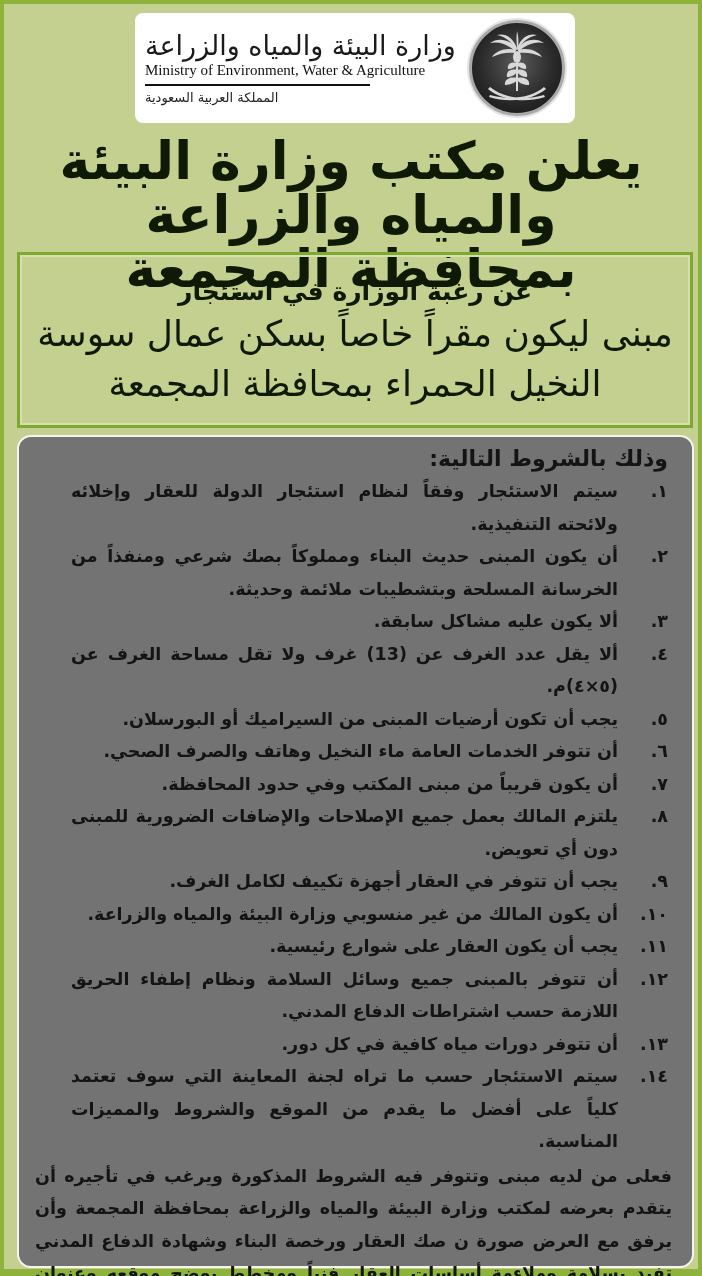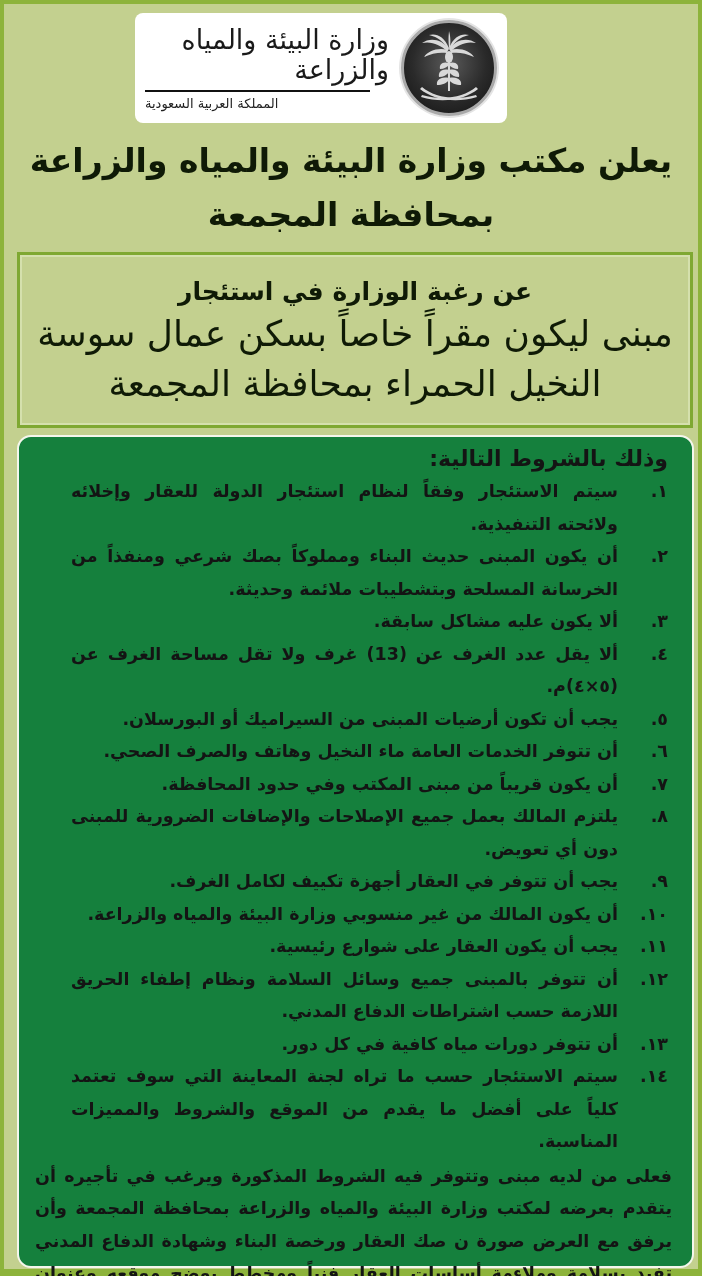--- a/index.html
+++ b/index.html
@@ -11,21 +11,21 @@
       position: relative;
     }
     .frame {
       position: absolute; left: 0; top: 0; width: 702px; height: 1276px;
       border: 4px solid #8db33b;
       border-bottom-width: 7px;
       background: #c3d08f;
     }
     
     .logo-box {
-      position: absolute; left: 131px; top: 9px; width: 372px; height: 110px;
+      position: absolute; left: 131px; top: 9px; width: 440px; height: 110px;
       background: #ffffff; border-radius: 8px;
       display: flex; flex-direction: row-reverse; align-items: center;
       padding: 0 10px;
     }
     .emblem {
       width: 96px; height: 96px; border-radius: 50%;
       background: radial-gradient(circle at 50% 45%, #5a5a5a 0%, #2a2a2a 55%, #111 100%);
       border: 3px solid #a9a9a9;
       box-shadow: 0 0 0 2px #e4e4e4;
       display: flex; align-items: center; justify-content: center;
@@ -44,21 +44,21 @@
       font-size: 15px; color: #111; margin-top: 2px;
     }
     .logo-rule { width: 225px; height: 2px; background: #111; margin: 5px 0 4px; }
     .logo-ksa { font-size: 13px; color: #222; }
 
     
     .heading {
       position: absolute; left: 10px; right: 10px; top: 130px;
       text-align: center; direction: rtl;
       font-family: "DejaVu Sans", sans-serif; font-weight: bold;
-      font-size: 33px; line-height: 54px; color: #0f1a06;
+      font-size: 52px; line-height: 54px; color: #0f1a06;
       letter-spacing: -0.5px;
     }
 
     
     .subject-box {
       position: absolute; left: 13px; top: 248px; width: 676px; height: 176px;
       border: 3px solid #7fa832;
       box-shadow: inset 0 0 0 2px #d5e0ad;
       text-align: center; direction: rtl;
     }
@@ -67,21 +67,21 @@
       font-weight: bold; font-size: 25px; line-height: 34px; color: #0f1a06;
     }
     .subject-title {
       font-weight: normal; font-size: 36px; line-height: 50px; color: #0f1a06;
       letter-spacing: -0.5px;
     }
 
     
     .panel {
       position: absolute; left: 13px; top: 431px; width: 677px; height: 833px;
-      background: #15803d;
+      background: #737373;
       border: 2px solid #f4f6ec;
       border-radius: 14px;
       direction: rtl;
       padding: 8px 20px 0 16px;
       font-weight: bold; color: #141414;
     }
     .panel-intro { font-size: 22px; line-height: 28px; margin-right: 4px; }
     .cond-list { list-style: none; margin-top: 2px; }
     .cond {
       display: flex; flex-direction: row;
@@ -125,20 +125,21 @@
           <path d="M35 47 C44 45 48 50 47 54 C42 54 37 52 35 49 Z"></path>
           <rect x="34" y="30" width="2" height="30"></rect>
 
           <path d="M8 56 C20 66 40 70 62 64 L63 66 C40 73 18 68 6 58 Z"></path>
           <path d="M62 56 C50 66 30 70 8 64 L7 66 C30 73 52 68 64 58 Z"></path>
         </g>
       </svg>
     </div>
     <div class="logo-text">
       <div class="logo-ar">وزارة البيئة والمياه والزراعة</div>
+      <div class="logo-en">Ministry of Environment, Water &amp; Agriculture</div>
       <div class="logo-rule"></div>
       <div class="logo-ksa">المملكة العربية السعودية</div>
     </div>
   </div>
 
   <div class="heading">
     <div>يعلن مكتب وزارة البيئة والمياه والزراعة</div>
     <div>بمحافظة المجمعة</div>
   </div>
 

